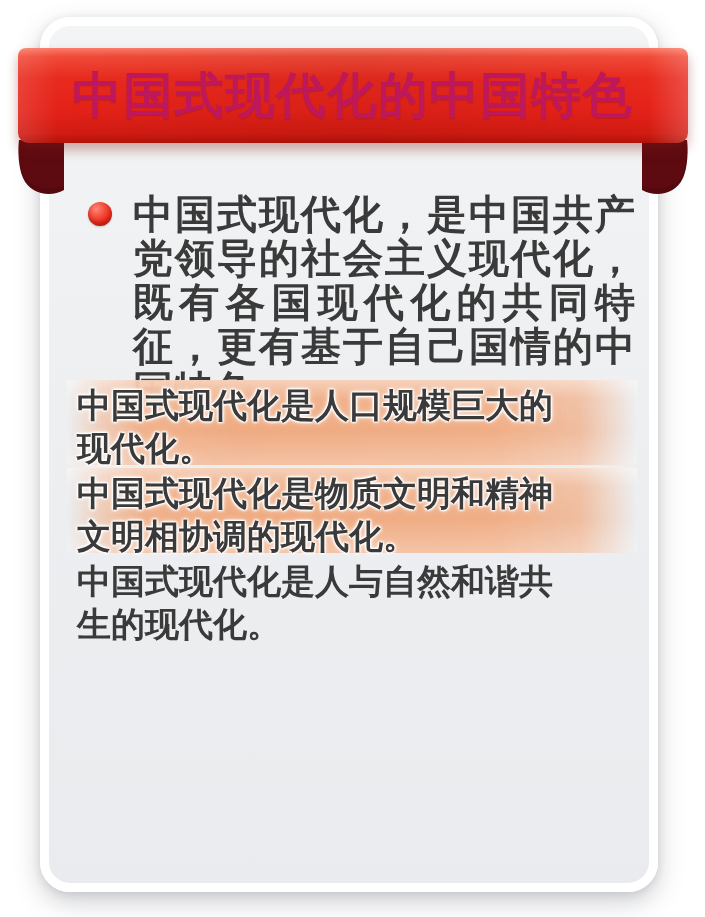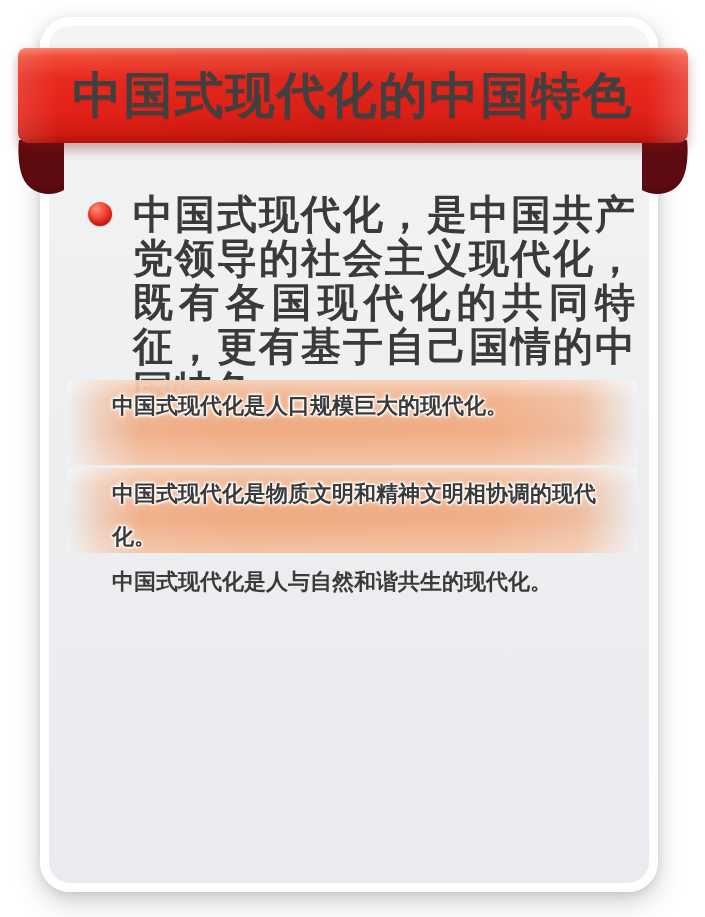--- a/index.html
+++ b/index.html
@@ -46,21 +46,21 @@
       linear-gradient(180deg, #fb7c68 0%, #f04a38 9%, #e82a1e 32%, #e32118 68%, #d01b12 90%, #b2120a 100%);
     box-shadow: 0 7px 12px rgba(130, 25, 18, 0.35);
     z-index: 2;
   }
   .ribbon-title {
     position: absolute;
     left: 0; right: 0; top: 0;
     height: 95px;
     line-height: 95px;
     text-align: center;
-    color: #404040;
+    color: #be185d;
     font-size: 49px;
     font-weight: 800;
     letter-spacing: 2px;
     z-index: 3;
     text-shadow: 0 1px 1px rgba(120, 15, 10, 0.25);
   }
   .fold {
     position: absolute;
     top: 92px;
     width: 46px;
@@ -115,24 +115,24 @@
     top: 0;
     bottom: 3px;
     border-radius: 2px;
     background:
       linear-gradient(180deg, rgba(255,255,255,0.45) 0%, rgba(255,255,255,0.08) 22%, rgba(255,255,255,0) 60%, rgba(255,255,255,0.28) 100%),
       linear-gradient(90deg, rgba(240,176,138,0) 0%, rgba(240,176,138,0.55) 6%, rgba(240,173,133,0.95) 13%, #efab82 30%, #f0ae86 75%, rgba(240,176,138,0.8) 90%, rgba(240,176,138,0) 100%);
   }
   .item-text {
     position: relative;
     display: block;
-    margin-left: 72px;
+    margin-left: 37px;
     width: 502px;
     padding-top: 4px;
-    font-size: 22px;
+    font-size: 34px;
     line-height: 43px;
     font-weight: 600;
     color: #3a3a3a;
   }
   .item.hl .item-text {
     text-shadow:
       -1px -1px 2px #ffffff,
        1px -1px 2px #ffffff,
       -1px  1px 2px #ffffff,
        1px  1px 2px #ffffff,

